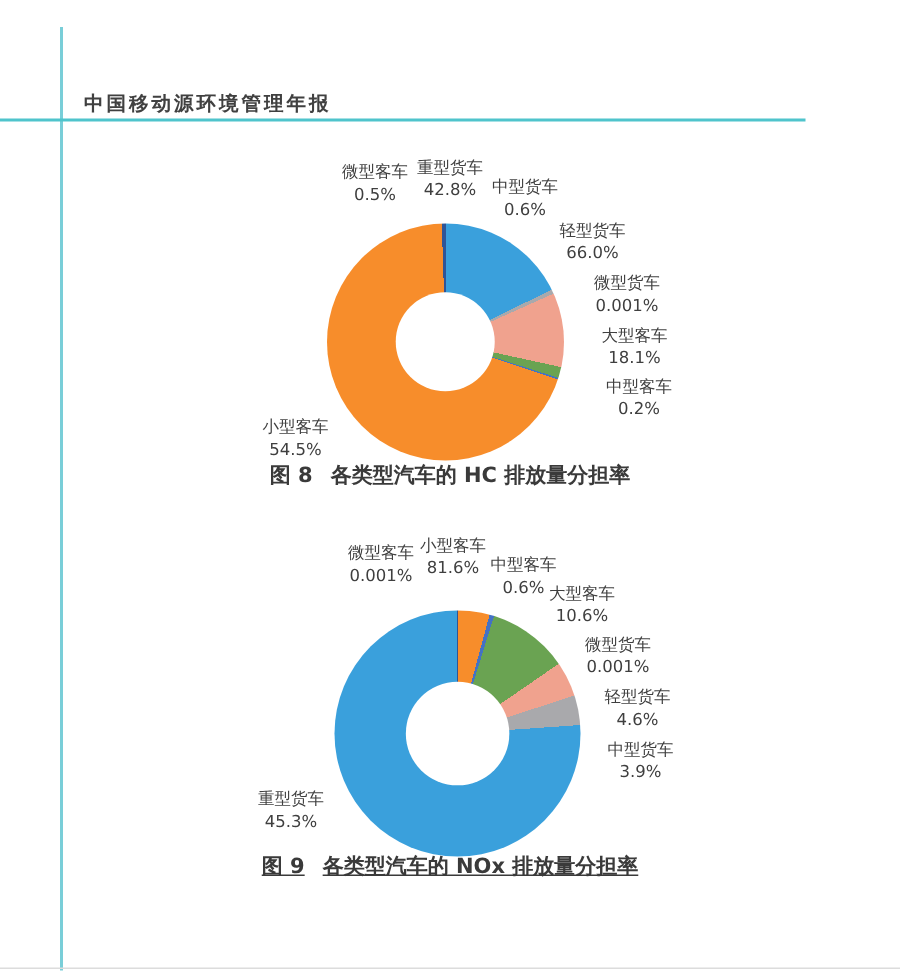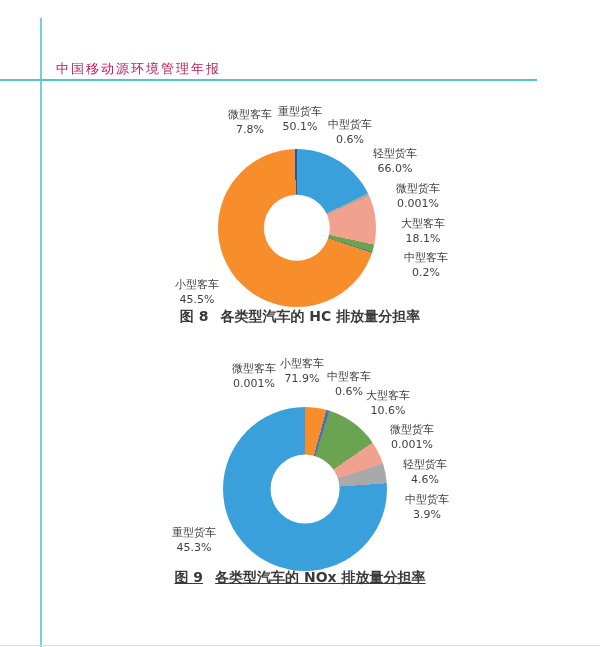--- a/index.html
+++ b/index.html
@@ -4,22 +4,22 @@
 <style>
   html,body{margin:0;padding:0;}
   body{
     width:600px;height:647px;position:relative;background:#ffffff;
     font-family:"DejaVu Sans","Liberation Sans",sans-serif;overflow:hidden;
   }
   .vline{position:absolute;left:40px;top:18px;bottom:0;width:2px;background:#79ced8;}
   .hrule{position:absolute;left:0;top:79px;width:537px;height:2px;background:#4fc4cc;}
   .bottom-edge{position:absolute;left:0;bottom:1px;width:100%;height:1px;background:#dcdcdc;}
   .header-title{
-    position:absolute;left:56px;top:60px;font-size:13px;font-weight:normal;
-    color:#be185d;letter-spacing:2px;text-align:right;
+    position:absolute;left:56px;top:60px;font-size:13px;font-weight:bold;
+    color:#404040;letter-spacing:2px;text-align:right;
   }
   .donut{position:absolute;border-radius:50%;}
   .donut .hole{
     position:absolute;left:50%;top:50%;width:42%;height:42%;
     transform:translate(-50%,-50%);background:#ffffff;border-radius:50%;
   }
   #donut-hc{left:218px;top:149px;width:158px;height:158px;}
   #donut-nox{left:223px;top:407px;width:164px;height:164px;}
   .slice-label{
     position:absolute;transform:translateX(-50%);text-align:center;
@@ -41,21 +41,21 @@
 <div class="bottom-edge"></div>
 
 <div class="header-title">中国移动源环境管理年报</div>
 
 <div id="donut-hc" class="donut" style="background: conic-gradient(rgb(58, 160, 220) 0%, rgb(58, 160, 220) 17.6998%, rgb(169, 169, 172) 17.6998%, rgb(169, 169, 172) 18.2998%, rgb(240, 162, 142) 18.2998%, rgb(240, 162, 142) 28.3997%, rgb(255, 192, 0) 28.3997%, rgb(255, 192, 0) 28.4007%, rgb(106, 163, 82) 28.4007%, rgb(106, 163, 82) 29.9007%, rgb(68, 114, 196) 29.9007%, rgb(68, 114, 196) 30.1007%, rgb(247, 141, 43) 30.1007%, rgb(247, 141, 43) 99.5%, rgb(47, 85, 151) 99.5%, rgb(47, 85, 151) 100%);">
   <div class="hole"></div>
 </div>
 
 <div class="slice-label" style="left:300px;top:104px">
   <div>重型货车</div>
-  <div>50.1%</div>
+  <div>42.8%</div>
 </div>
 <div class="slice-label" style="left:350px;top:117px">
   <div>中型货车</div>
   <div>0.6%</div>
 </div>
 <div class="slice-label" style="left:395px;top:146px">
   <div>轻型货车</div>
   <div>66.0%</div>
 </div>
 <div class="slice-label" style="left:418px;top:181px">
@@ -65,38 +65,38 @@
 <div class="slice-label" style="left:423px;top:216px">
   <div>大型客车</div>
   <div>18.1%</div>
 </div>
 <div class="slice-label" style="left:426px;top:250px">
   <div>中型客车</div>
   <div>0.2%</div>
 </div>
 <div class="slice-label" style="left:197px;top:277px">
   <div>小型客车</div>
-  <div>45.5%</div>
+  <div>54.5%</div>
 </div>
 <div class="slice-label" style="left:250px;top:107px">
   <div>微型客车</div>
-  <div>7.8%</div>
+  <div>0.5%</div>
 </div>
 
 <div id="caption-hc" class="caption">
   <span class="prefix">图 8</span><span>各类型汽车的 HC 排放量分担率</span>
 </div>
 
 <div id="donut-nox" class="donut" style="background: conic-gradient(rgb(247, 141, 43) 0%, rgb(247, 141, 43) 4.19992%, rgb(68, 114, 196) 4.19992%, rgb(68, 114, 196) 4.7999%, rgb(106, 163, 82) 4.7999%, rgb(106, 163, 82) 15.3997%, rgb(255, 192, 0) 15.3997%, rgb(255, 192, 0) 15.4007%, rgb(240, 162, 142) 15.4007%, rgb(240, 162, 142) 20.0006%, rgb(169, 169, 172) 20.0006%, rgb(169, 169, 172) 23.9005%, rgb(58, 160, 220) 23.9005%, rgb(58, 160, 220) 99.999%, rgb(47, 85, 151) 99.999%, rgb(47, 85, 151) 100%);">
   <div class="hole"></div>
 </div>
 
 <div class="slice-label" style="left:302px;top:356px">
   <div>小型客车</div>
-  <div>71.9%</div>
+  <div>81.6%</div>
 </div>
 <div class="slice-label" style="left:349px;top:369px">
   <div>中型客车</div>
   <div>0.6%</div>
 </div>
 <div class="slice-label" style="left:388px;top:388px">
   <div>大型客车</div>
   <div>10.6%</div>
 </div>
 <div class="slice-label" style="left:412px;top:422px">

